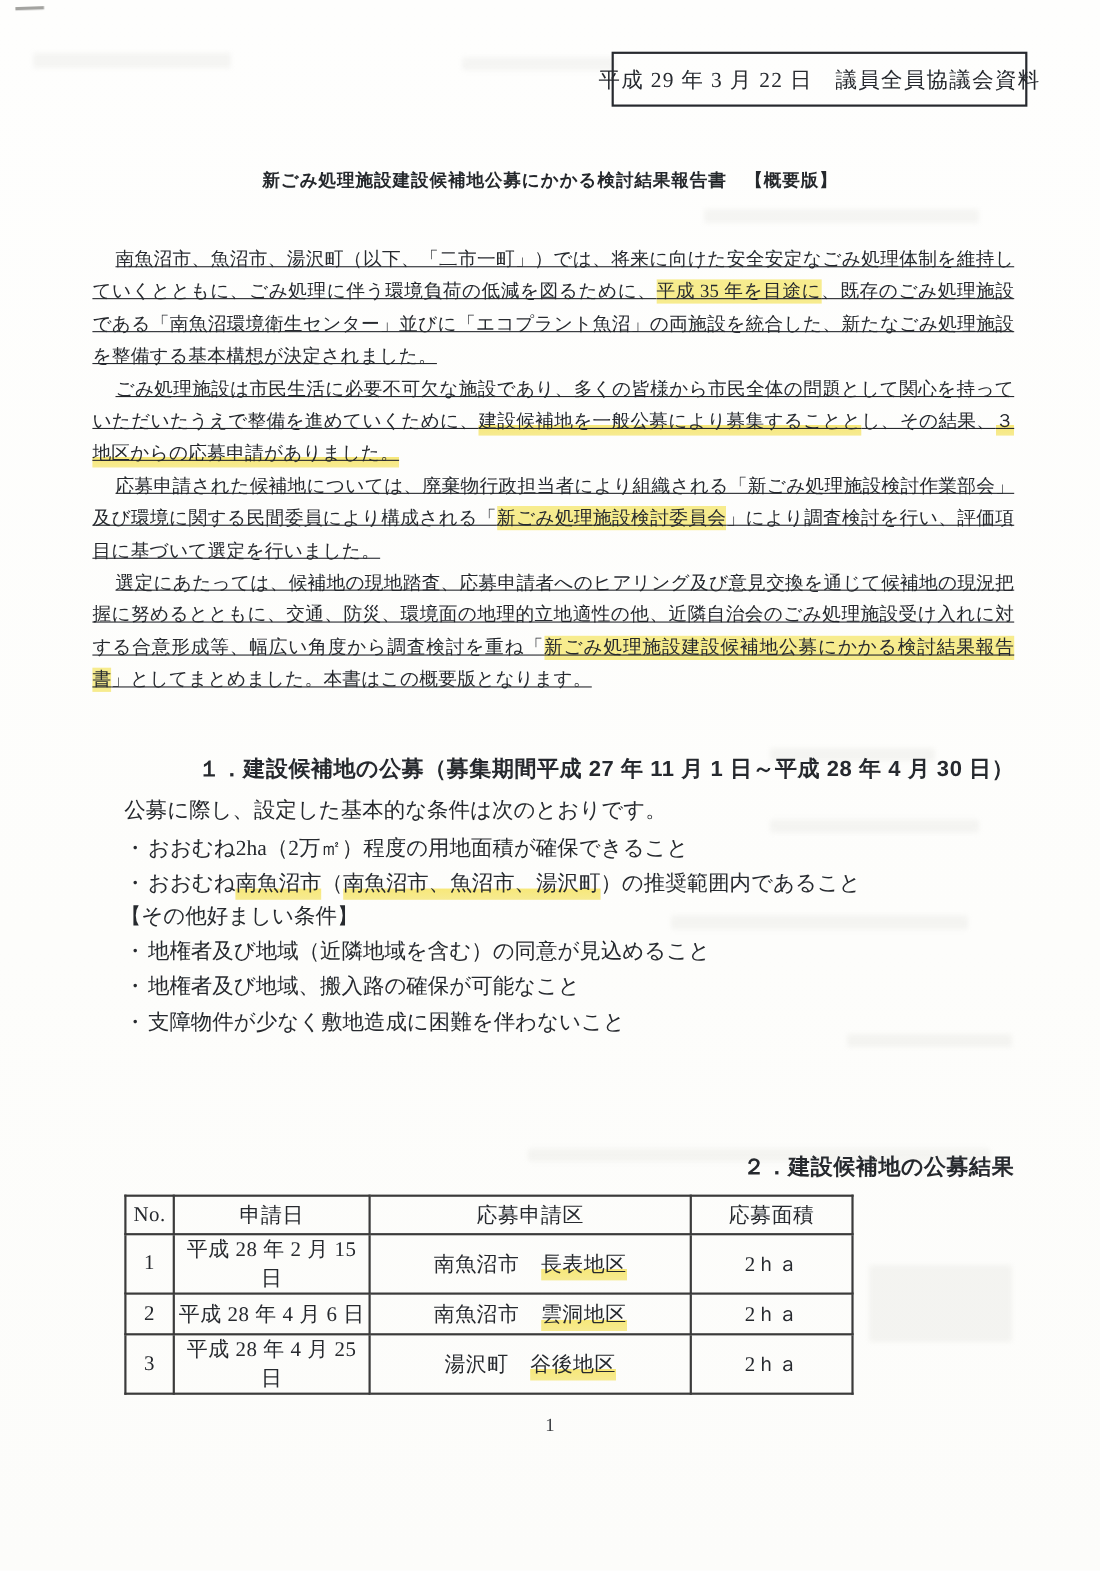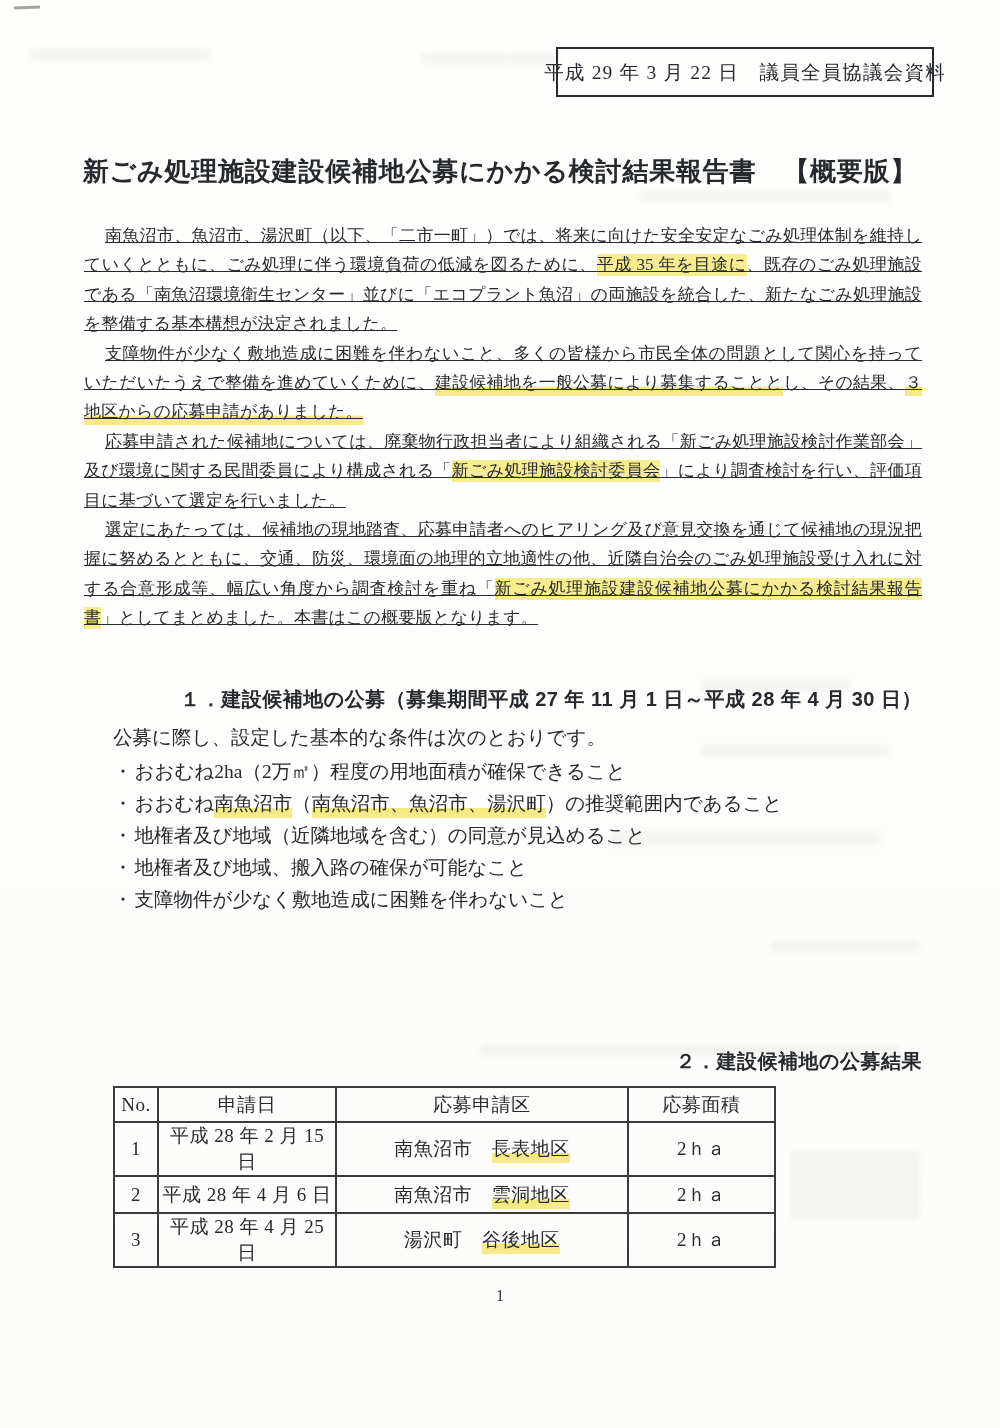--- a/index.html
+++ b/index.html
@@ -29,21 +29,21 @@
     border:2px solid #26292e; box-sizing:border-box;
     display:flex; align-items:center; justify-content:center;
     font-size:19.5px; letter-spacing:1.2px; white-space:nowrap;
   }
 
   
   .doc-title {
     position:absolute; left:0; right:0; top:154px;
     text-align:center;
     font-family:"Liberation Sans","DejaVu Sans",sans-serif;
-    font-weight:600; font-size:26px; letter-spacing:0.8px;
+    font-weight:600; font-size:16px; letter-spacing:0.8px;
     color:#25282c;
   }
 
   
   .body-block { position:absolute; left:84px; top:221px; width:838px; }
   .body-block p {
     margin:0; text-indent:21px;
     font-size:17px; line-height:29.4px;
     text-align:justify; letter-spacing:0.2px;text-decoration:underline;
   }
@@ -109,32 +109,33 @@
   <div class="hole hole-2"></div>
 
   <div class="stamp-box">
     <span>平成 29 年 3 月 22 日　議員全員協議会資料</span>
   </div>
 
   <div class="doc-title">新ごみ処理施設建設候補地公募にかかる検討結果報告書　【概要版】</div>
 
   <div class="body-block">
     <p><span>南魚沼市、魚沼市、湯沢町（以下、「二市一町」）では、将来に向けた安全安定なごみ処理体制を維持していくとともに、ごみ処理に伴う環境負荷の低減を図るために、</span><span class="hl-full">平成 35 年を目途に</span><span>、既存のごみ処理施設である「南魚沼環境衛生センター」並びに「エコプラント魚沼」の両施設を統合した、新たなごみ処理施設を整備する基本構想が決定されました。</span></p>
-    <p><span>支障物件が少なく敷地造成に困難を伴わないこと、多くの皆様から市民全体の問題として関心を持っていただいたうえで整備を進めていくために、</span><span class="hl-under">建設候補地を一般公募により募集することと</span><span>し、その結果、</span><span class="hl-under">３地区からの応募申請がありました。</span></p>
+    <p><span>ごみ処理施設は市民生活に必要不可欠な施設であり、多くの皆様から市民全体の問題として関心を持っていただいたうえで整備を進めていくために、</span><span class="hl-under">建設候補地を一般公募により募集することと</span><span>し、その結果、</span><span class="hl-under">３地区からの応募申請がありました。</span></p>
     <p><span>応募申請された候補地については、廃棄物行政担当者により組織される「新ごみ処理施設検討作業部会」及び環境に関する民間委員により構成される「</span><span class="hl-full">新ごみ処理施設検討委員会</span><span>」により調査検討を行い、評価項目に基づいて選定を行いました。</span></p>
     <p><span>選定にあたっては、候補地の現地踏査、応募申請者へのヒアリング及び意見交換を通じて候補地の現況把握に努めるとともに、交通、防災、環境面の地理的立地適性の他、近隣自治会のごみ処理施設受け入れに対する合意形成等、幅広い角度から調査検討を重ね「</span><span class="hl-full">新ごみ処理施設建設候補地公募にかかる検討結果報告書</span><span>」としてまとめました。本書はこの概要版となります。</span></p>
   </div>
 
   <div class="section section-1">
     <h2 class="sec-heading">１．建設候補地の公募（募集期間平成 27 年 11 月 1 日～平成 28 年 4 月 30 日）</h2>
     <p class="sec-intro">公募に際し、設定した基本的な条件は次のとおりです。</p>
     <div class="bullet-list">
         <div class="bullet-line"><span class="bullet-char">・</span><span>おおむね2ha（2万㎡）程度の用地面積が確保できること</span></div>
         <div class="bullet-line"><span class="bullet-char">・</span><span>おおむね</span><span class="hl-under">南魚沼市</span><span>（</span><span class="hl-under">南魚沼市、魚沼市、湯沢町</span><span>）の推奨範囲内であること</span></div>
       </div>
+    <p class="cond-label cond-label-2">【その他好ましい条件】</p>
     <div class="bullet-list">
         <div class="bullet-line"><span class="bullet-char">・</span><span>地権者及び地域（近隣地域を含む）の同意が見込めること</span></div>
         <div class="bullet-line"><span class="bullet-char">・</span><span>地権者及び地域、搬入路の確保が可能なこと</span></div>
         <div class="bullet-line"><span class="bullet-char">・</span><span>支障物件が少なく敷地造成に困難を伴わないこと</span></div>
       </div>
   </div>
 
   <div class="section section-2">
     <h2 class="sec-heading">２．建設候補地の公募結果</h2>
     <table class="result-table">

